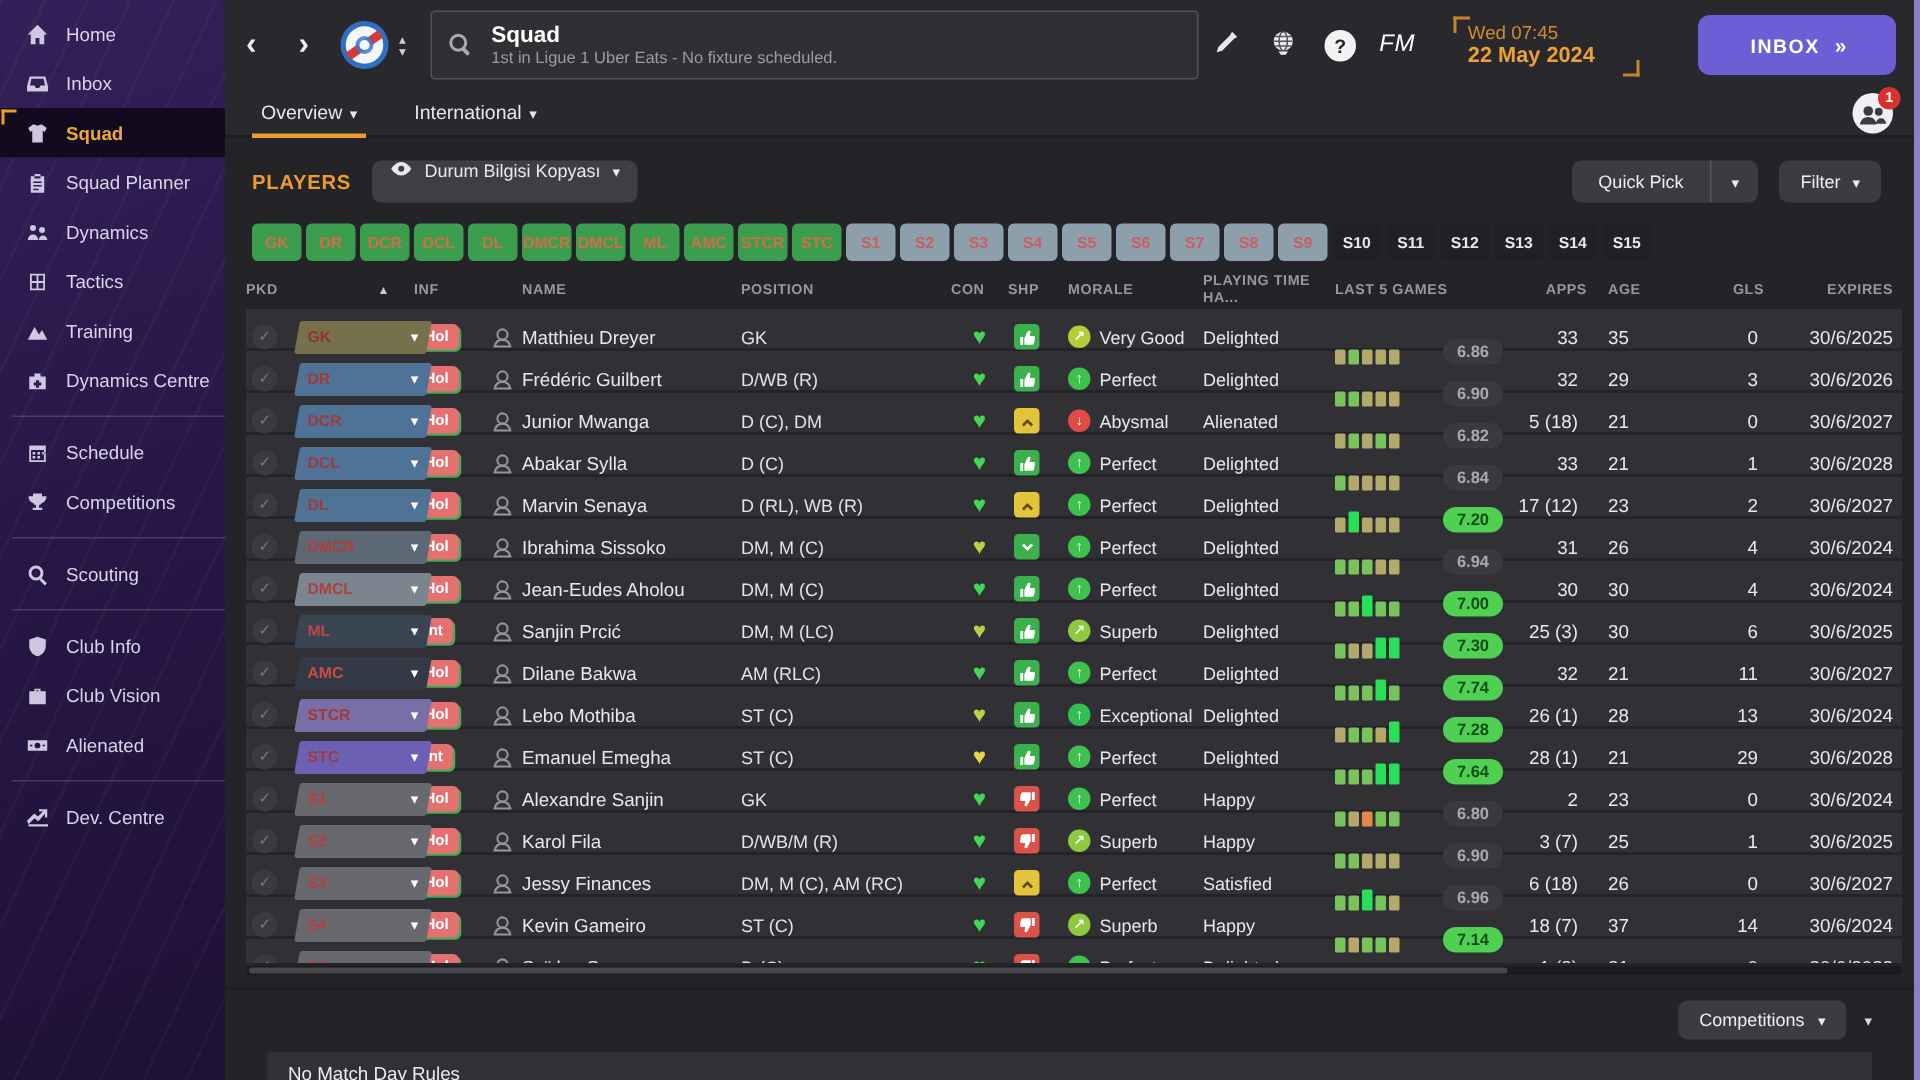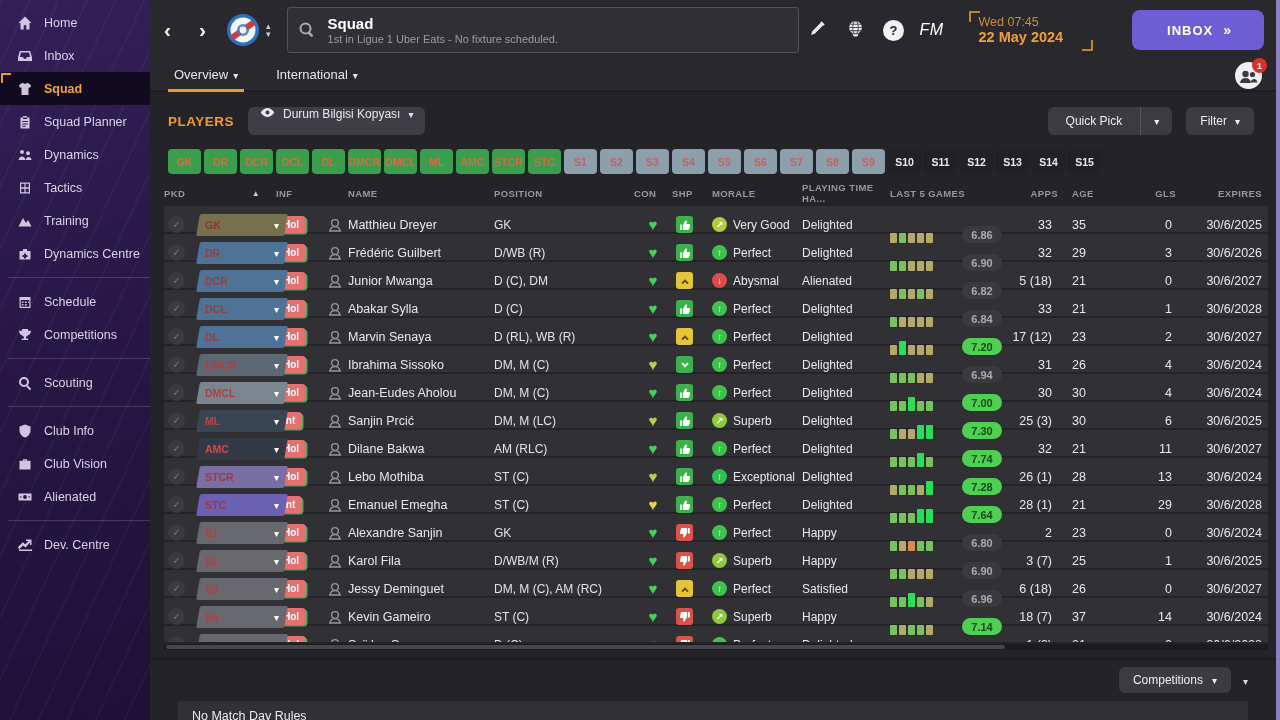--- a/index.html
+++ b/index.html
@@ -1015,21 +1015,21 @@
               <span class="pc chev"></span>
             </span>
           </span>
     <span><span class="inf-badge">Hol</span></span>
     <span class="face">
       <svg width="14" height="14" viewBox="0 0 14 14">
               <circle cx="7" cy="5" r="3.4" fill="none" stroke="#93939a" stroke-width="1.4"></circle>
               <path d="M1.8 13c.6-3 2.7-4.4 5.2-4.4S11.6 10 12.2 13z" fill="none" stroke="#93939a" stroke-width="1.4"></path>
             </svg>
     </span>
-    <span class="pname">Jessy Deminguet</span>
+    <span class="pname">Jessy Finances</span>
     <span class="ppos">DM, M (C), AM (RC)</span>
     <span class="heart" style="color: rgb(68, 213, 84);"></span>
     <span>
             <span class="shp" style="background: rgb(227, 196, 58);">
               <svg width="12" height="12" viewBox="0 0 12 12">
                 <path d="M2.3 8 6 4.3 9.7 8 8.4 9.3 6 6.9 3.6 9.3Z" fill="#5f4d0a"></path>
               </svg>
             </span>
           </span>
     <span class="morale-cell">

